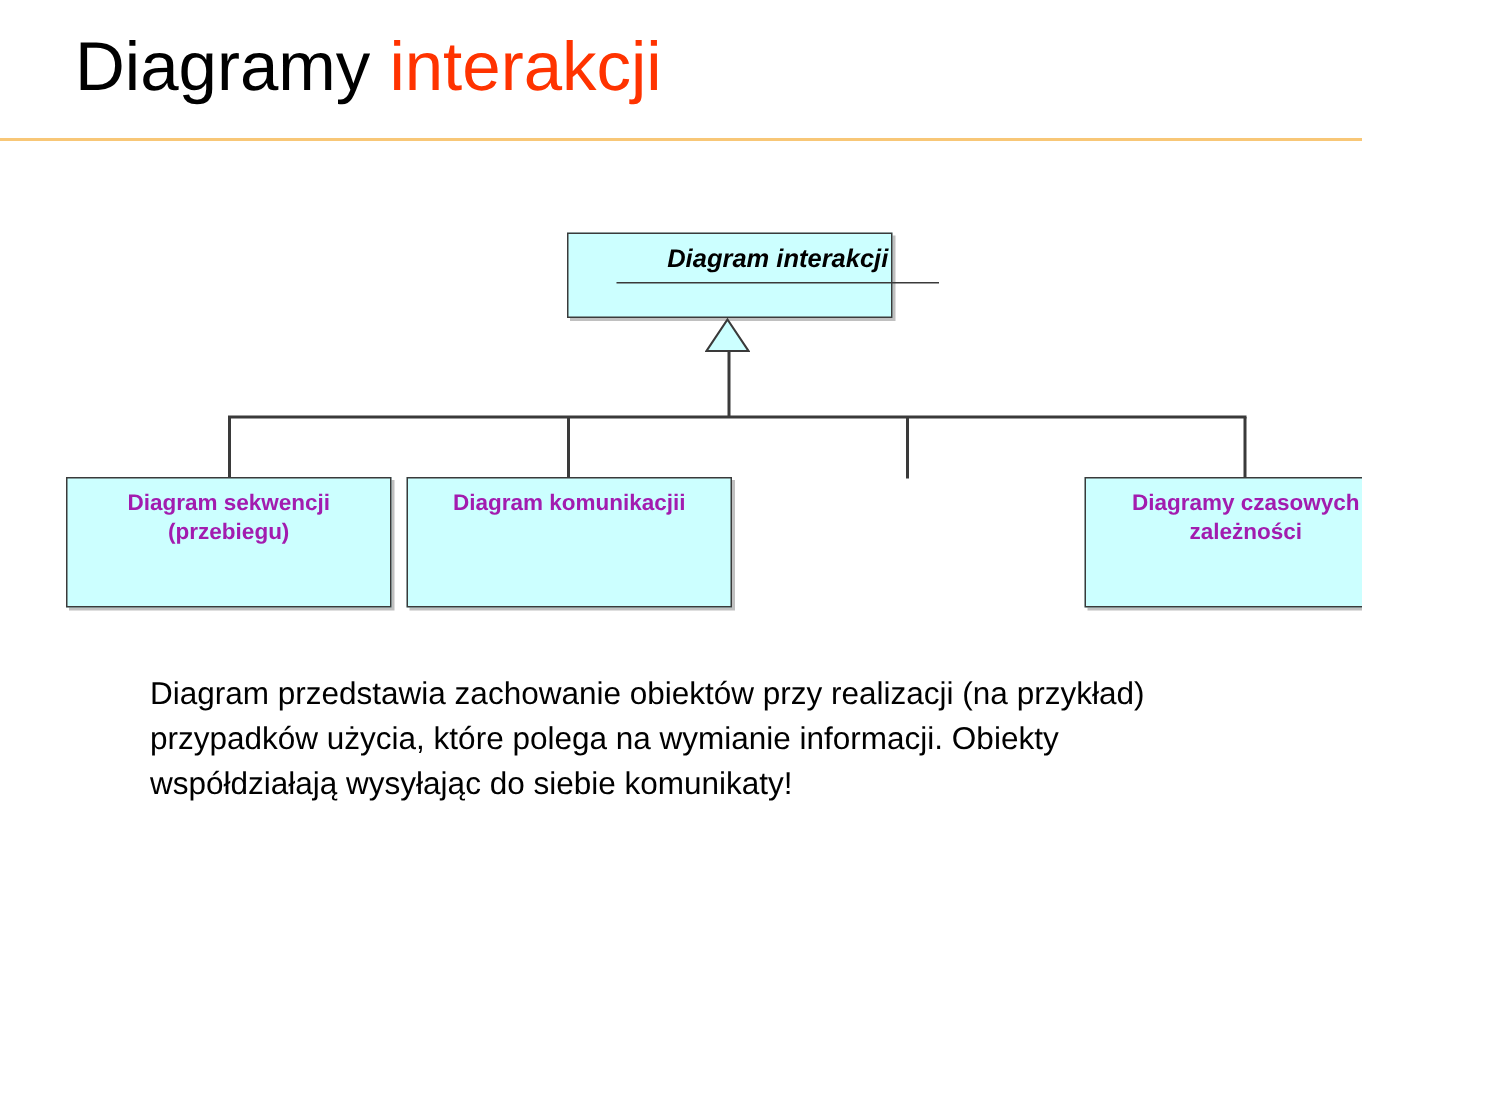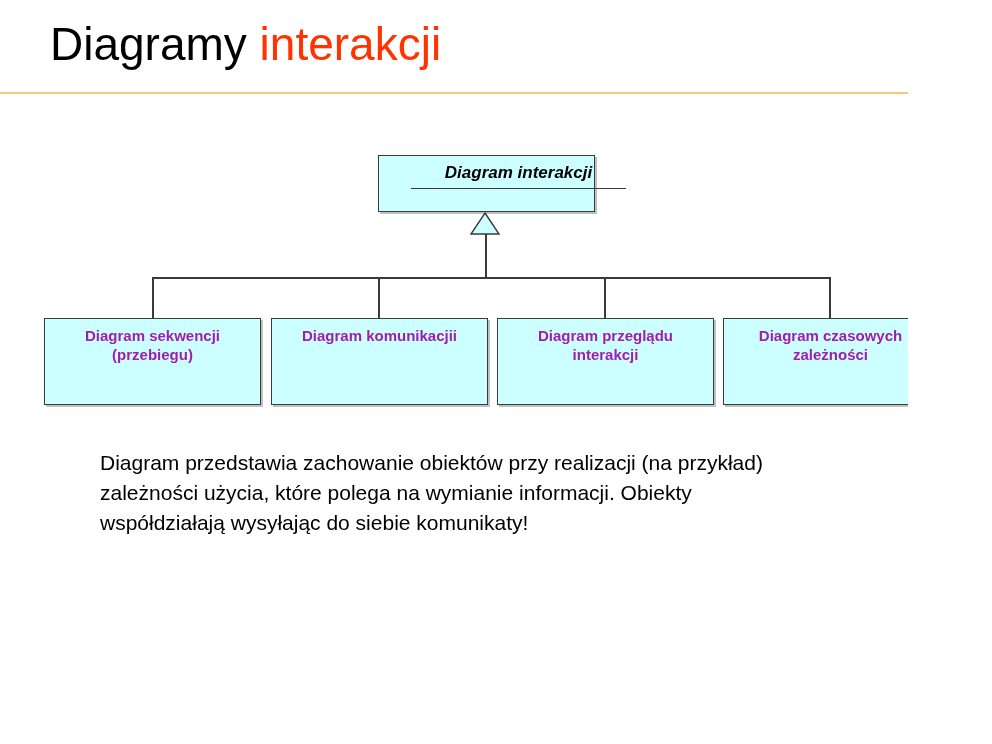--- a/index.html
+++ b/index.html
@@ -193,31 +193,25 @@
       <div>(przebiegu)</div>
     </div>
   </div>
 
   <div class="uml-box leaf-box leaf-2">
     <div class="leaf-label">
       <div>Diagram komunikacjii</div>
     </div>
   </div>
 
-  <div class="uml-box leaf-box leaf-3">
-    <div class="leaf-label">
-      <div>Diagram przeglądu</div>
-      <div>interakcji</div>
-    </div>
-  </div>
 
   <div class="uml-box leaf-box leaf-4">
     <div class="leaf-label">
-      <div>Diagram czasowych</div>
+      <div>Diagramy czasowych</div>
       <div>zależności</div>
     </div>
   </div>
 
-  <div id="body-text">Diagram przedstawia zachowanie obiektów przy realizacji (na przykład) zależności użycia, które polega na wymianie informacji. Obiekty współdziałają wysyłając do siebie komunikaty!</div>
+  <div id="body-text">Diagram przedstawia zachowanie obiektów przy realizacji (na przykład) przypadków użycia, które polega na wymianie informacji. Obiekty współdziałają wysyłając do siebie komunikaty!</div>
 
   <div id="page-number">1</div>
 
 </div>
 
 </body></html>

